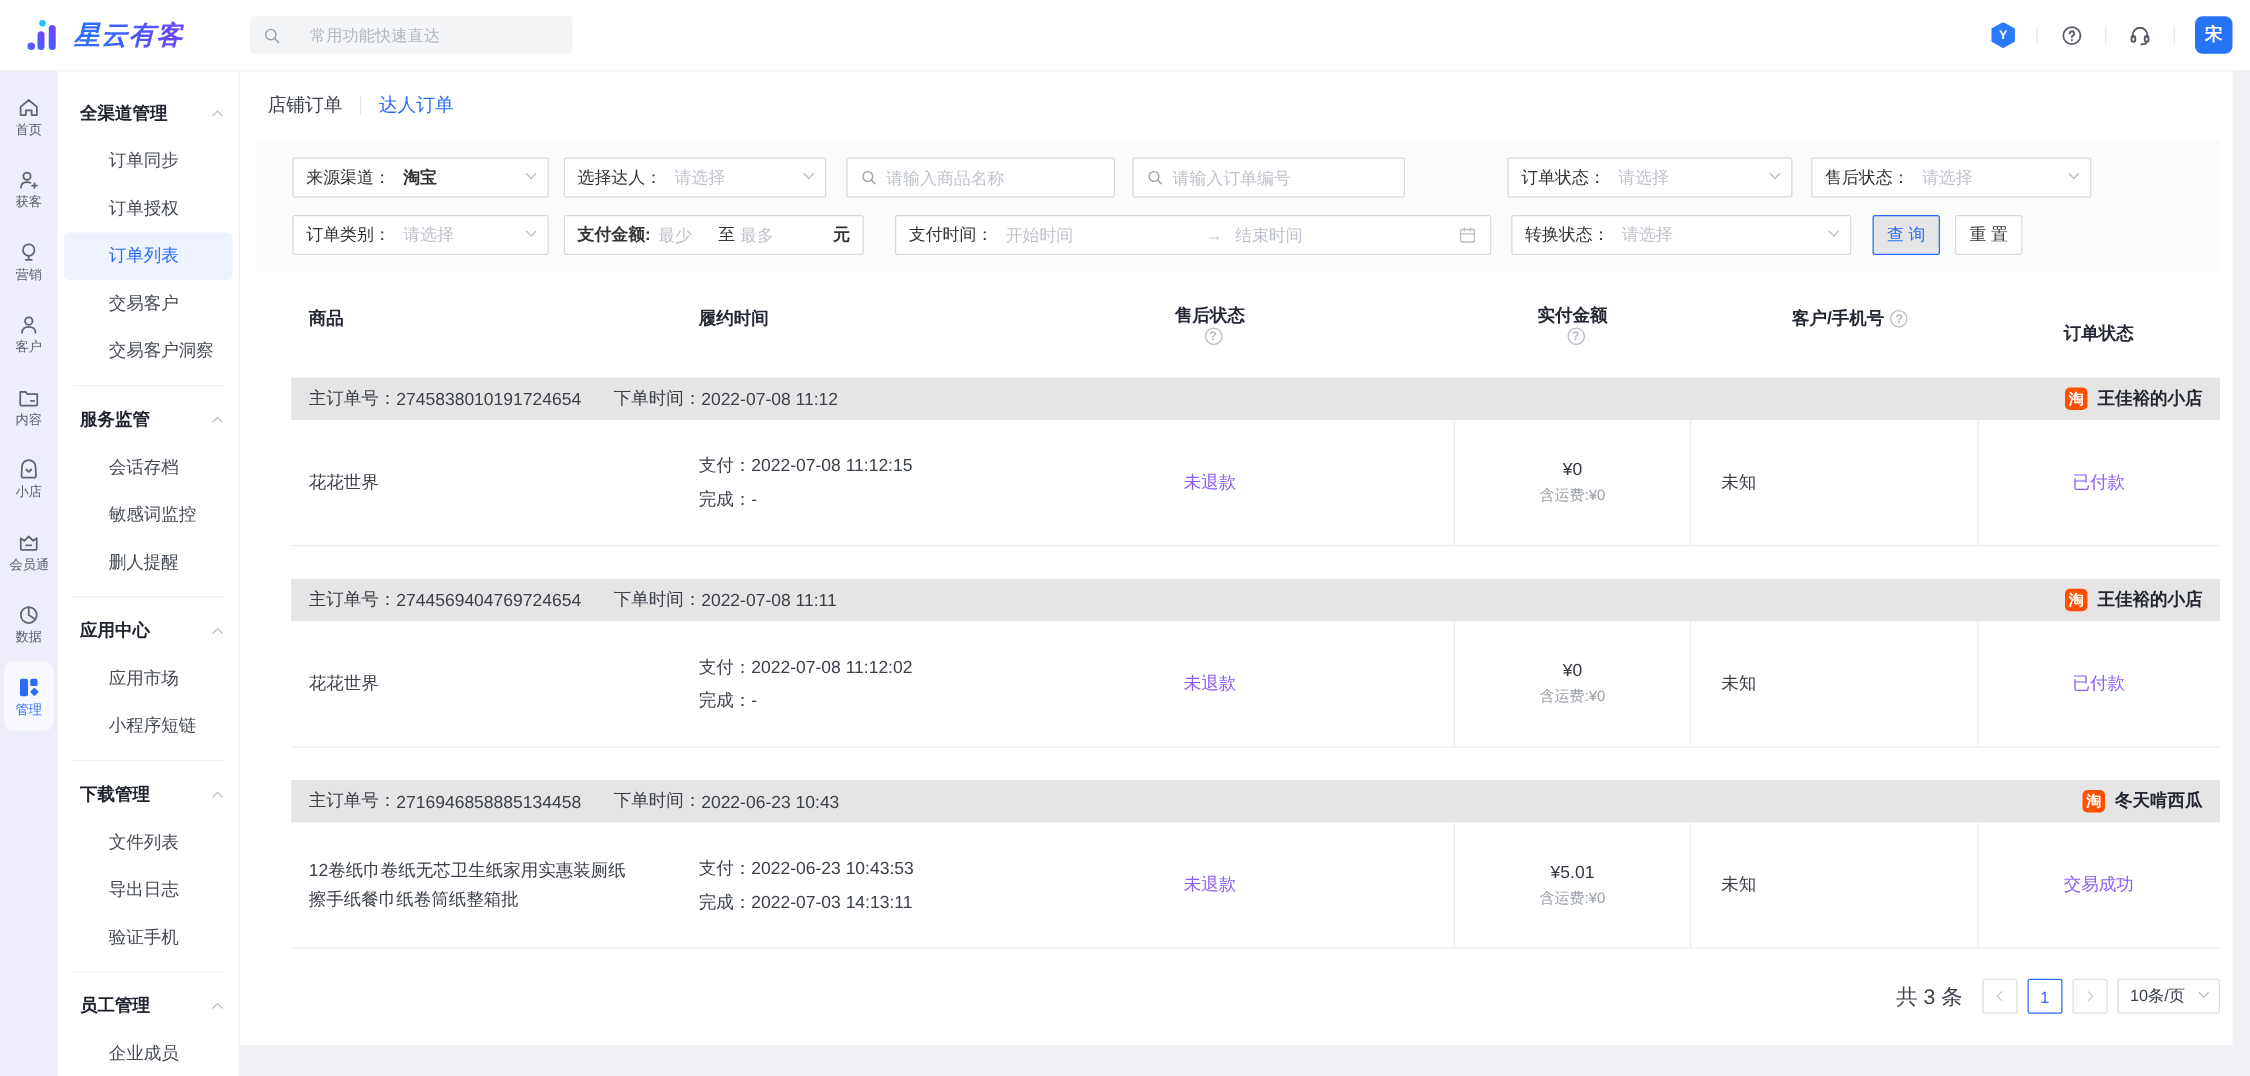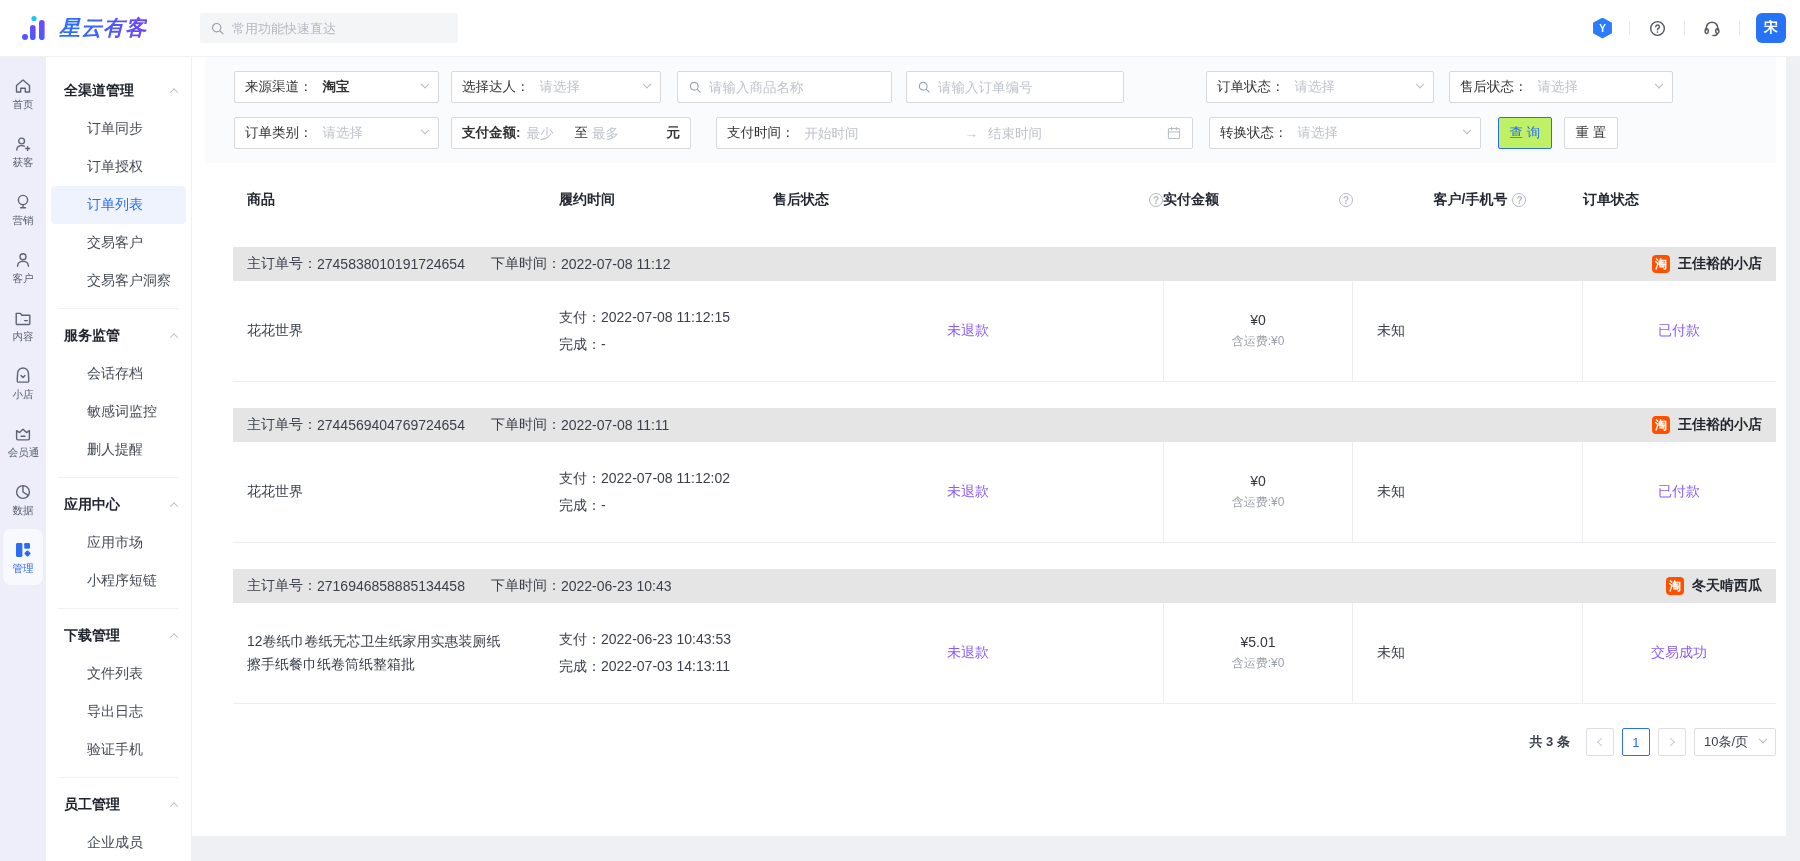--- a/index.html
+++ b/index.html
@@ -8,21 +8,21 @@
 
   
   .topbar { position:absolute; left:0; top:0; width:1800px; height:57px; background:#fff;
     border-bottom:1px solid #f0f1f3; display:flex; align-items:center; z-index:20; }
   .logo-group { display:flex; align-items:center; gap:9px; padding-left:20px; width:192px; }
   .logo-ic { width:30px; height:30px; flex:0 0 auto; }
   .logo-text { font-size:21px; font-weight:900; font-style:italic; letter-spacing:1px;
     color:#3f5bf6; background:linear-gradient(90deg,#2e6bff 20%,#6a46ff 95%);
     -webkit-background-clip:text; background-clip:text; -webkit-text-fill-color:transparent; white-space:nowrap; }
   .hsearch { margin-left:8px; width:258px; height:30px; background:#f4f5f7; border-radius:3px;
-    display:flex; align-items:center; gap:7px; padding:0 10px; }
+    display:flex; align-items:center; gap:23px; padding:0 10px; }
   .hsearch input { border:none; outline:none; background:transparent; font-size:13px; width:200px; color:#333;
     font-family:inherit; }
   .hsearch input::placeholder { color:#b4b8c0; }
   .hright { margin-left:auto; display:flex; align-items:center; gap:16px; padding-right:14px; }
   .hex-badge { width:21px; height:21px; background:#2b7bff; color:#fff; font-size:10px; font-weight:700;
     display:flex; align-items:center; justify-content:center;
     clip-path:polygon(50% 0,95% 25%,95% 75%,50% 100%,5% 75%,5% 25%); }
   .hdiv { width:1px; height:14px; background:#e6e8ec; }
   .hicon { display:flex; align-items:center; justify-content:center; width:22px; height:22px; cursor:pointer; }
   .avatar { width:30px; height:30px; border-radius:6px; background:#2673f5; color:#fff; font-size:14px;
@@ -65,32 +65,32 @@
   .frow + .frow { margin-top:14px; }
   .fbox { height:32px; border:1px solid #d9d9d9; border-radius:2px; background:#fff;
     display:flex; align-items:center; padding:12px 10px; font-size:13.5px; cursor:pointer; }
   .flabel { color:#333; white-space:nowrap; margin-right:10px; }
   .fvalue { color:#333; font-weight:700; }
   .fph { color:#bfc3cb; }
   .caret-down { width:6px; height:6px; border-right:1.3px solid #b6bac2; border-bottom:1.3px solid #b6bac2;
     transform:rotate(45deg) translate(-2px,-2px); margin-left:auto; }
   .fin { border:none; outline:none; font-size:13.5px; color:#333; background:transparent; font-family:inherit; }
   .fin::placeholder { color:#bfc3cb; }
-  .q-btn { height:32px; width:54px; border:1px solid #2b6cf6; color:#2b6cf6; background:#bef264; border-radius:2px;
+  .q-btn { height:32px; width:54px; border:1px solid #2b6cf6; color:#2b6cf6; background:#e5e5e5; border-radius:2px;
     font-size:13.5px; cursor:pointer; font-family:inherit; }
   .r-btn { height:32px; width:54px; border:1px solid #d9d9d9; color:#333; background:#fff; border-radius:2px;
     font-size:13.5px; cursor:pointer; font-family:inherit; }
 
   .table-wrap { margin:0 10px 0 13px; padding-left:28px; }
   .tgrid { display:grid; grid-template-columns:300px 240px 390px 190px 230px 192px; }
   .thead { height:42px; margin-top:16px; }
   .thead .th { display:flex; align-items:center; font-weight:700; color:#242833; }
   .th.c1 { padding-left:14px; }
   .th.c2 { padding-left:26px; }
-  .th.center { justify-content:space-between; }
+  .th.center { justify-content:flex-end;flex-direction:column; }
   .th.c5 { padding-left:24px;justify-content:center; }
   .help { width:14px; height:14px; border:1px solid #b6bac2; border-radius:50%; color:#b6bac2;
     font-size:10px; display:inline-flex; align-items:center; justify-content:center; margin-left:5px; cursor:pointer; }
 
   .order { margin-top:26px; }
   .obar { height:34px; background:#e5e5e5; display:flex; align-items:center; padding:0 14px; }
   .obar .lab { color:#3a3f49; }
   .obar .val { color:#3a3f49; }
   .obar .gap { width:26px; }
   .oshop { margin-left:auto; display:flex; align-items:center; gap:8px; }
@@ -102,21 +102,21 @@
   .cell.c1 { padding:10px 20px 10px 14px; color:#3a3f49; line-height:1.65; }
   .cell.c2 { padding-left:26px; gap:9px; color:#3a3f49; }
   .cell.center { align-items:center; color:#8b5cf6; }
   .cell.c4 { align-items:center; gap:5px; border-left:1px solid #ebedf0; border-right:1px solid #ebedf0; }
   .cell.c5 { padding-left:24px; color:#3a3f49; border-right:1px solid #ebedf0; }
   .amt { color:#33373f; }
   .freight { color:#9aa0a9; font-size:12px; }
 
   .pager { margin:24px 0 0; display:flex; align-items:center; justify-content:flex-end; gap:8px;
     padding-bottom:10px; }
-  .ptotal { font-size:13px; color:#3a3f49; margin-right:8px;font-weight:bold; }
+  .ptotal { font-size:17px; color:#3a3f49; margin-right:8px; }
   .pbtn { width:28px; height:28px; border:1px solid #dcdee3; border-radius:2px; background:#fff;
     display:flex; align-items:center; justify-content:center; cursor:pointer; font-size:13px; }
   .pbtn.page { border-color:#2b6cf6; color:#2b6cf6; }
   .pc-left { width:6px; height:6px; border-left:1.3px solid #c6cad2; border-bottom:1.3px solid #c6cad2; transform:rotate(45deg) translate(1px,-1px); }
   .pc-right { width:6px; height:6px; border-right:1.3px solid #c6cad2; border-top:1.3px solid #c6cad2; transform:rotate(45deg) translate(-1px,1px); }
   .psize { height:28px; border:1px solid #dcdee3; border-radius:2px; background:#fff; display:flex;
     align-items:center; gap:10px; padding:0 9px; font-size:13px; color:#3a3f49; cursor:pointer; }
   .psize .caret-down { transform:rotate(45deg) translate(-2px,-2px); }
 
   svg.sic { stroke:#9aa0aa; stroke-width:1.4; fill:none; stroke-linecap:round; }
@@ -307,20 +307,25 @@
   </div>
   <div class="nav-item">
       <span>企业成员</span>
     </div>
 
 </aside>
 
 <main class="main">
 <div class="panel">
 
+  <div class="tabrow">
+    <span class="tab">店铺订单</span>
+    <span class="tab-sep"></span>
+    <span class="tab active">达人订单</span>
+  </div>
 
   <div class="filter-wrap">
     <div class="frow">
       <div class="fbox" style="width:205px">
         <span class="flabel">来源渠道：</span>
         <span class="fvalue">淘宝</span>
         <span class="caret-down"></span>
       </div>
       <div class="fbox" style="width:210px;margin-left:12px">
         <span class="flabel">选择达人：</span>

